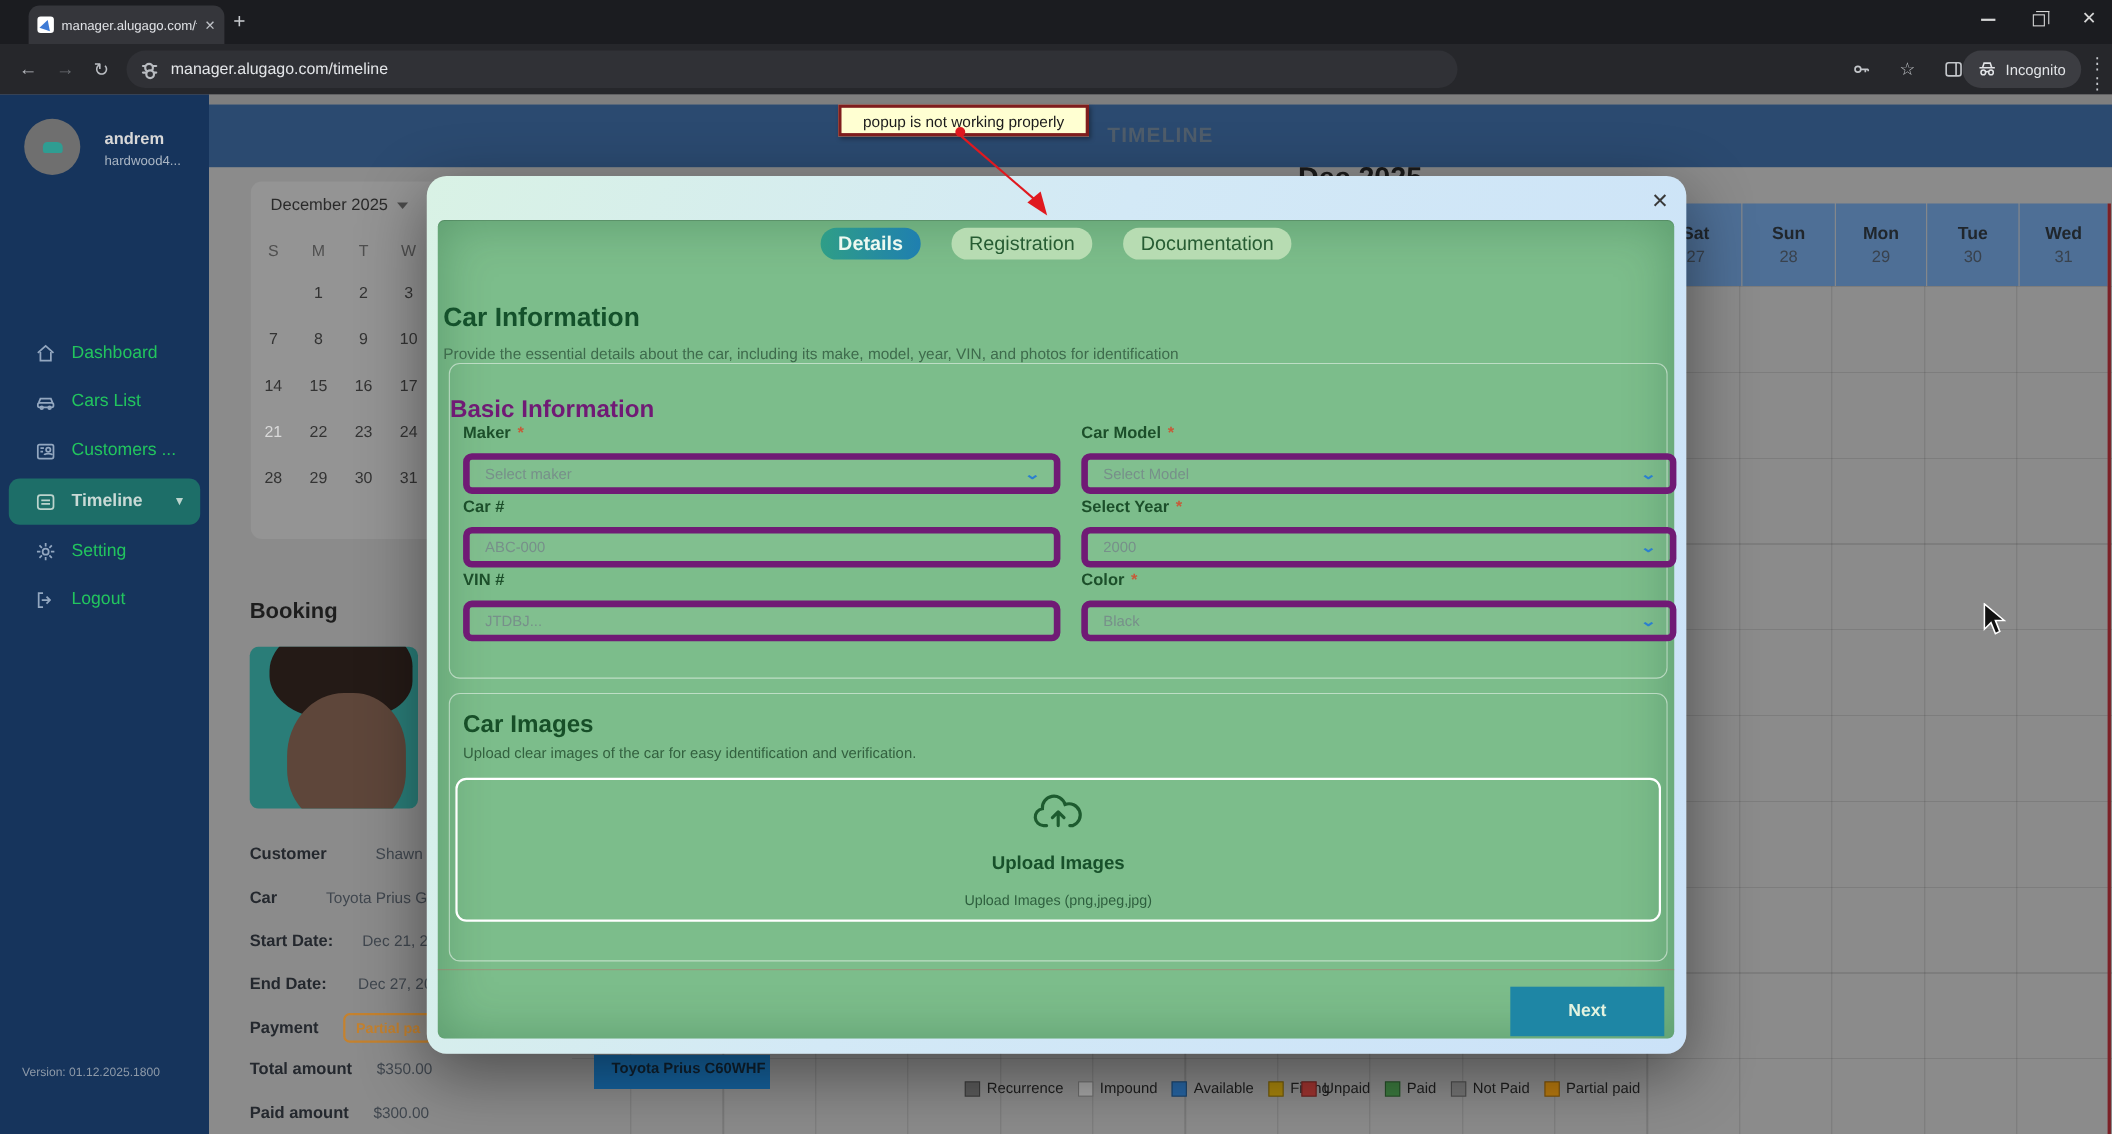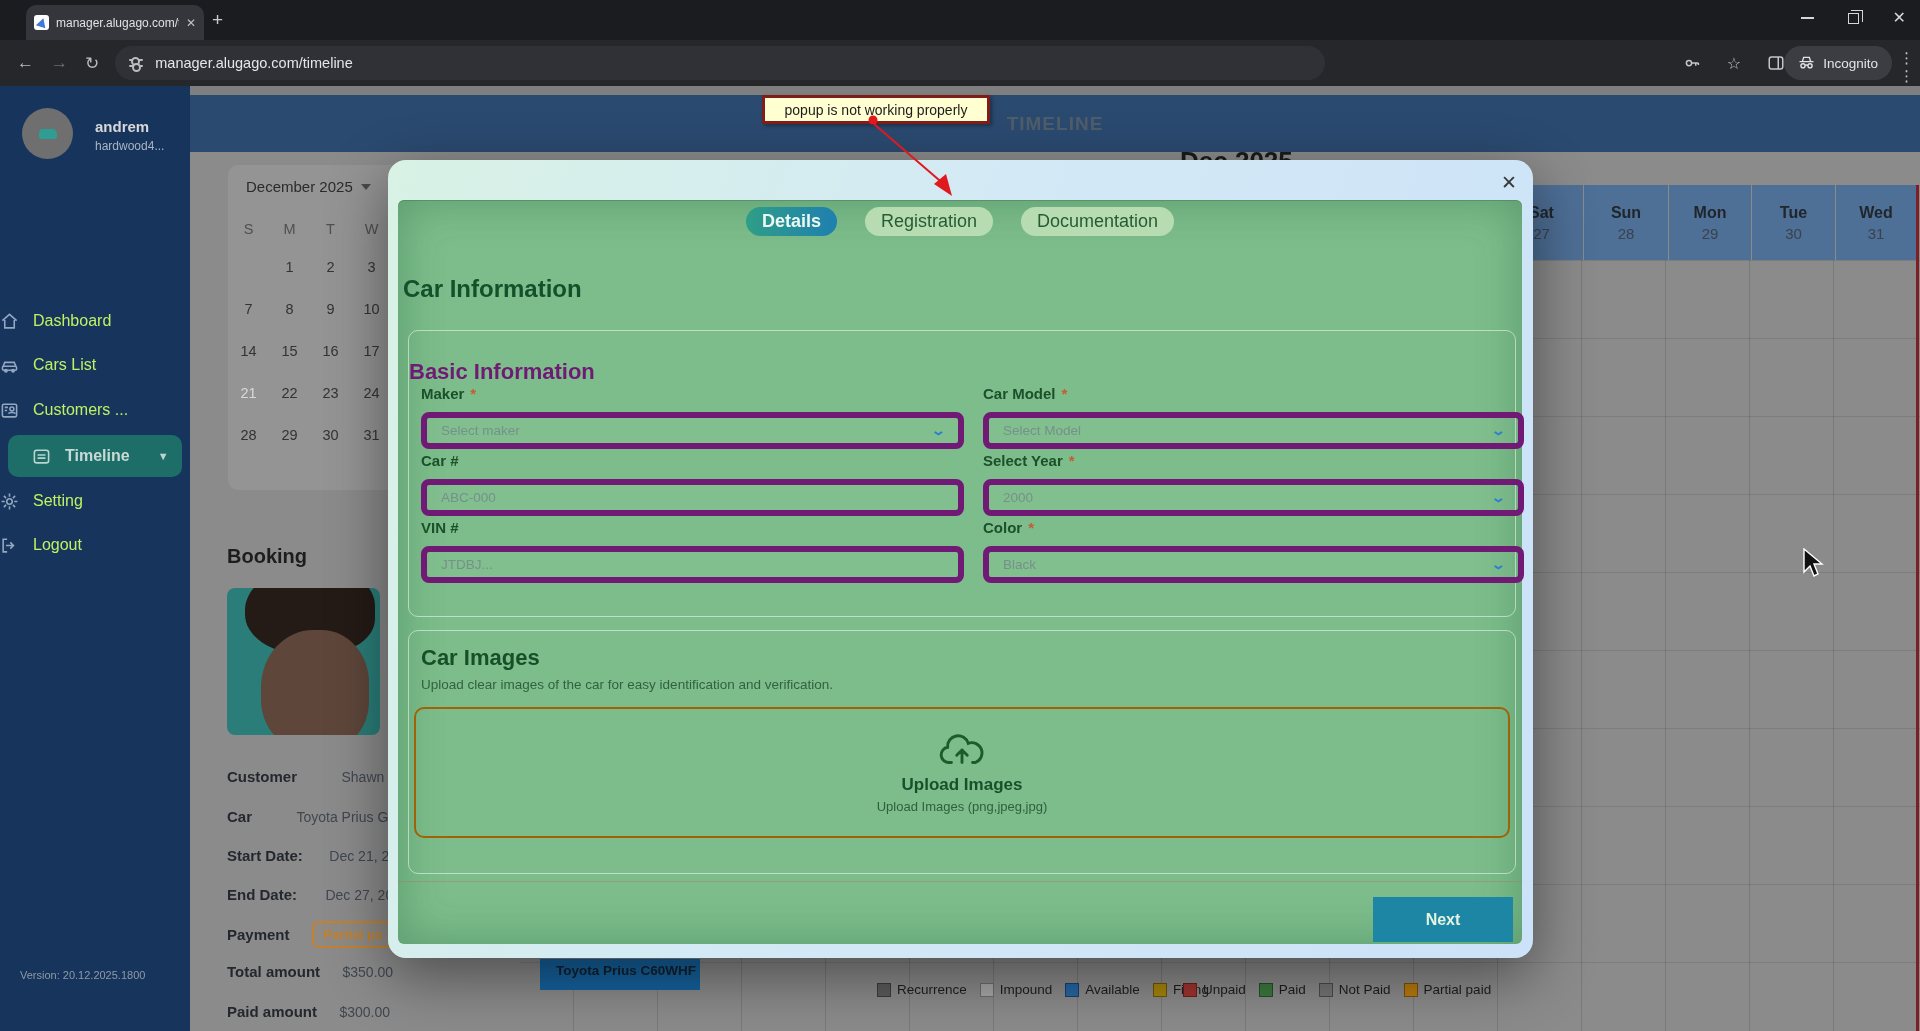--- a/index.html
+++ b/index.html
@@ -37,21 +37,21 @@
   .sep { width:1px; height:22px; background:#4a4b4f; }
   .incog { position:absolute; right:28px; top:46px; height:34px; background:#3c3d42; border-radius:17px; display:flex; align-items:center; gap:8px; padding:0 14px; color:#e2e4e7; font-size:13.5px; }
   .dots { position:absolute; right:6px; top:49px; color:#c3c6ca; font-size:15px; letter-spacing:0; }
 
   
   .sidebar { left:0; top:86px; width:190px; height:945px; background:#16345c; }
   .avatar { left:22px; top:108px; width:51px; height:51px; border-radius:50%; background:#6f6f6f; display:flex; align-items:center; justify-content:center; }
   .avatar-car { width:18px; height:10px; background:#2f9d92; border-radius:4px 5px 2px 2px; position:relative; }
   .uname { left:95px; top:118px; color:#d8d8d8; font-size:15px; font-weight:bold; }
   .uhandle { left:95px; top:139px; color:#a9b5c3; font-size:12px; }
-  .navitem { left:0; width:170px; height:40px; display:flex; align-items:center; gap:14px; color:#bef264; font-size:16px; }
+  .navitem { left:0; width:170px; height:40px; display:flex; align-items:center; gap:14px; padding-left:32px; color:#22c55e; font-size:16px; }
   .navitem svg { stroke:#93a7c0; }
   .nav-sel { left:8px; width:174px; height:42px; background:#1d6e68; border-radius:10px; color:#c9dad6; padding-left:24px; font-weight:bold; }
   .nav-sel svg { stroke:#bcd4cd; }
   .chevdown { margin-left:14px; font-size:11px; color:#bcd4cd; }
   .version { left:20px; top:969px; color:#8d99a8; font-size:11px; }
 
   
   .gstrip { left:190px; top:86px; width:1730px; height:9px; background:#7f7f7f; }
   .topbar { left:190px; top:95px; width:1730px; height:57px; background:#2b4a70; display:flex; align-items:center; justify-content:center; }
   .topbar-title { color:#4f5d6b; font-size:19px; font-weight:bold; letter-spacing:1px; }
@@ -108,22 +108,22 @@
   .bi-head { position:absolute; width:100%; text-align:left; top:16px; color:#701a75; font-size:22px; font-weight:bold;margin-top:12px; }
   .flabel { position:absolute; color:#1c4f2a; font-size:15px; font-weight:bold; }
   .req { color:#c75b39; margin-left:6px; }
   .field { position:absolute; height:37px; border:6px solid #701a75; border-radius:8px; background:rgba(255,255,255,0.04);
            display:flex; align-items:center; padding:0 14px; color:#77908a; font-size:13.5px; }
   .field input { border:none; outline:none; background:transparent; width:100%; font-size:13.5px; color:#33544a; font-family:"Liberation Sans",sans-serif; }
   .field input::placeholder { color:#77908a; opacity:1; }
   .field .chev { margin-left:auto; color:#2b7fd0; font-size:13px; font-weight:bold; transform:scaleX(1.4); }
   .ci-head { position:absolute; left:12px; top:14px; color:#174f28; font-size:22px; font-weight:bold; }
   .ci-sub  { position:absolute; left:12px; top:46px; color:#33613f; font-size:13.5px; }
-  .uploadbox { position:absolute; left:5px; top:76px; width:1096px; height:131px; border:2px solid #a16207; border-radius:10px;
-               display:flex; flex-direction:column; align-items:center; justify-content:center; gap:4px; }
+  .uploadbox { position:absolute; left:5px; top:76px; width:1096px; height:131px; border:2px solid #ffffff; border-radius:10px;
+               display:flex; flex-direction:column; align-items:center; justify-content:center; gap:16px; }
   .up-title { color:#17502a; font-size:17px; font-weight:bold; }
   .up-hint { color:#2e5f3e; font-size:13px; }
   .footline { position:absolute; left:0; top:681px; width:1124px; height:1px; background:rgba(190,105,105,0.4); }
   .nextbtn { position:absolute; right:9px; bottom:2px; width:140px; height:45px; background:#1e86a5; border-radius:0;
              display:flex; align-items:center; justify-content:center; color:#e3f3e0; font-size:16px; font-weight:bold; }
 
   
   .annot { left:762px; top:95px; width:228px; height:29px; background:#ffffd2; border:3px solid #7f1d1d;
            box-shadow:2px 2px 4px rgba(0,0,0,0.35); display:flex; align-items:center; justify-content:center;
            color:#1c1c1c; font-size:14px; z-index:50; }
@@ -235,21 +235,21 @@
         </svg>
       <span>Setting</span>
     </div>
     <div class="navitem abs" style="position:absolute; top:439px;">
       <svg width="19" height="19" viewBox="0 0 24 24" fill="none" stroke-width="2">
           <path d="M9 4H4v16h5"></path>
           <path d="M13 8l4 4-4 4M7.5 12H17"></path>
         </svg>
       <span>Logout</span>
     </div>
-    <div class="abs version" style="position: absolute; left: 20px; top: 883px;">Version: 20.12.2025.1800</div>
+    <div class="abs version" style="position: absolute; left: 20px; top: 883px;">Version: 01.12.2025.1800</div>
   </div>
 
   <div class="abs gstrip"></div>
   <div class="abs topbar">
     <span class="topbar-title">TIMELINE</span>
   </div>
   <div class="abs monthhead">Dec 2025</div>
 
   <div class="abs grid"></div>
   <div class="abs dayheader" style="left:1500px; width:83px;">
@@ -392,20 +392,21 @@
 
   <div class="abs modal">
     <span class="modal-close">✕</span>
     <div class="gpanel">
       <div class="tabsrow">
         <span class="mtab active">Details</span>
         <span class="mtab">Registration</span>
         <span class="mtab">Documentation</span>
       </div>
       <div class="mtitle">Car Information</div>
+      <div class="msub">Provide the essential details about the car, including its make, model, year, VIN, and photos for identification</div>
 
       <div class="subpanel" style="left:10px; top:130px; width:1108px; height:287px;">
         <div class="bi-head">Basic Information</div>
 
         <div class="flabel" style="left:12px; top:54px;"><span>Maker</span><span class="req">*</span></div>
         <div class="field" style="left:12px; top:81px; width:543px;">
           <span>Select maker</span>
           <span class="chev">⌄</span>
         </div>
         <div class="flabel" style="left:574px; top:54px;text-align:center;"><span>Car Model</span><span class="req">*</span></div>

